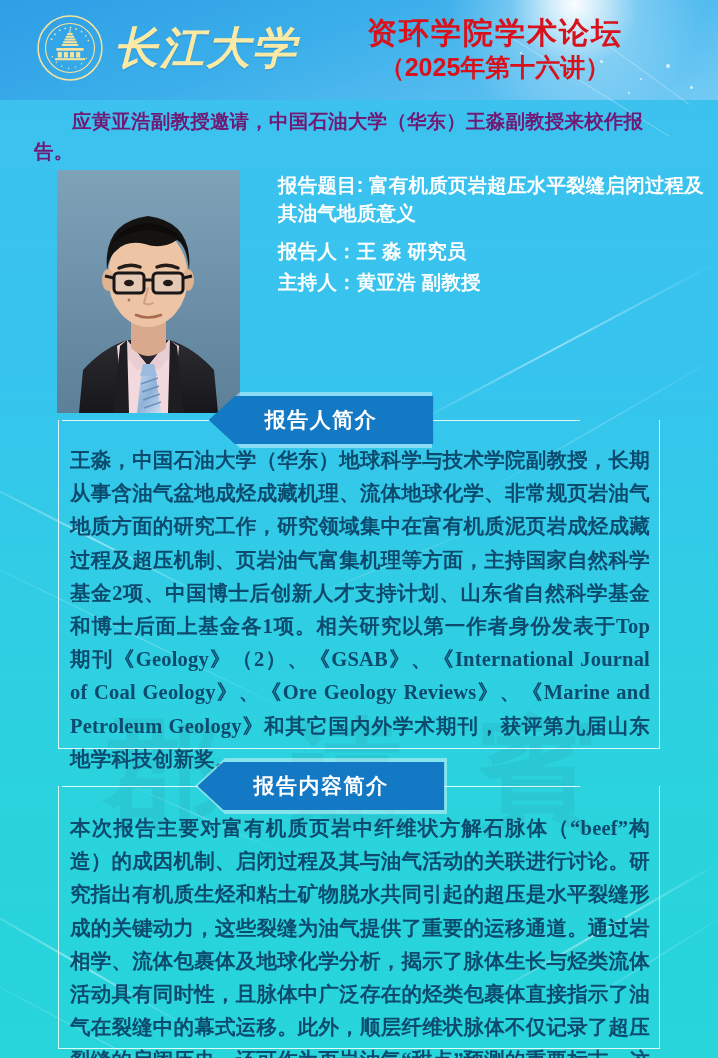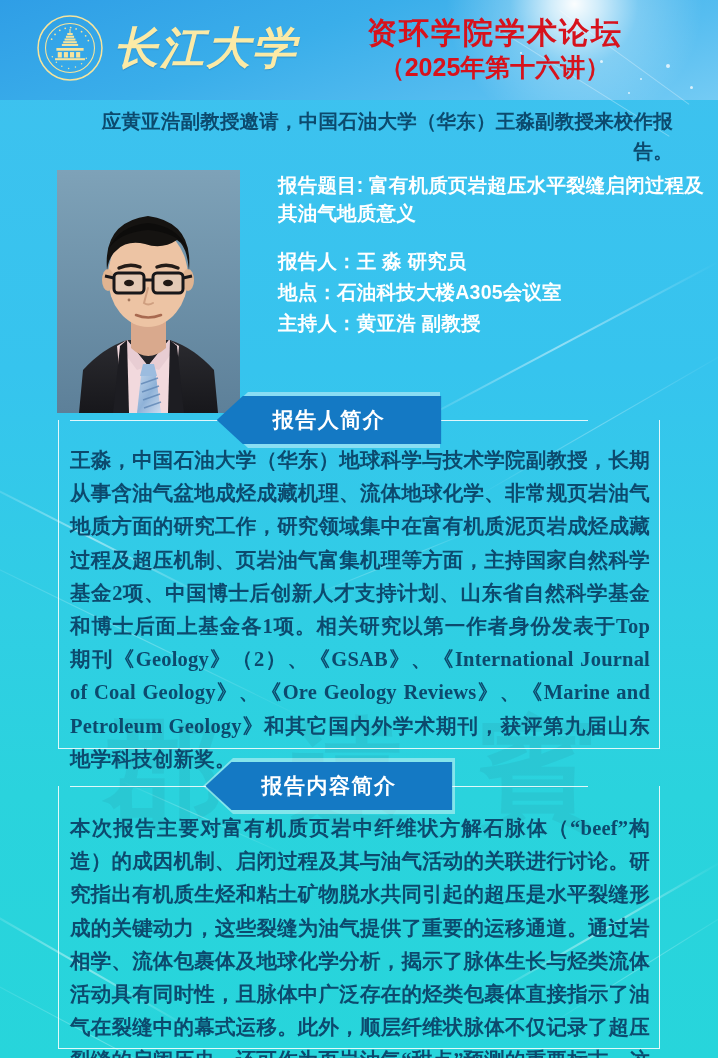--- a/index.html
+++ b/index.html
@@ -119,29 +119,28 @@
     font-weight: 700;
     color: #d7121c;
     letter-spacing: 0px;
     line-height: 1.15;
     white-space: nowrap;
   }
 
   
   .invite {
     position: absolute;
-    left: 25px; top: 106px;
+    left: 34px; top: 106px;
     width: 648px;
     font-size: 19.5px;
     font-weight: 700;
-    color: #0c4a6e;
+    color: #701a75;
     line-height: 1.55;
     text-indent: 38px;
     letter-spacing: 0.2px;
-    text-align: right;
   }
 
   
   .photo {
     position: absolute;
     left: 57px; top: 170px;
     width: 183px; height: 243px;
     overflow: hidden;
     background: #6f93ab;
   }
@@ -154,26 +153,26 @@
     width: 432px;
     color: #ffffff;
     font-weight: 700;
   }
   .info-row {
     font-size: 19.5px;
     line-height: 1.42;
     letter-spacing: 0.2px;
     margin-bottom: 3px;
   }
-  .info-row.title-row { margin-bottom: 21px; }
+  .info-row.title-row { margin-bottom: 11px; }
 
   
   .section-banner {
     position: absolute;
-    left: 12px;
+    left: 4px;
     width: 634px;
     height: 48px;
   }
   .banner-rule {
     position: absolute;
     left: 58px; right: 58px;
     top: 24px;
     height: 1px;
     background: rgba(255,255,255,0.85);
   }
@@ -380,21 +379,20 @@
 
       <path d="M79 145 Q91 150 104 145" stroke="#a8694f" stroke-width="2.6" fill="none" stroke-linecap="round"></path>
 
       <circle cx="72" cy="130" r="1.4" fill="#a1765c"></circle>
     </svg>
   </div>
 
   <div class="info">
     <div class="info-row title-row">报告题目: 富有机质页岩超压水平裂缝启闭过程及其油气地质意义</div>
     <div class="info-row">报告人：王 淼  研究员</div>
-    <div class="info-row">地点：石油科技大楼A305会议室</div>
     <div class="info-row">主持人：黄亚浩  副教授</div>
   </div>
 
   <div class="section-banner" style="top:396px;">
     <div class="banner-rule"></div>
     <div class="banner-hex-outline" style="width:222px;"></div>
     <div class="banner-hex">
       <span class="banner-label">报告人简介</span>
     </div>
   </div>

